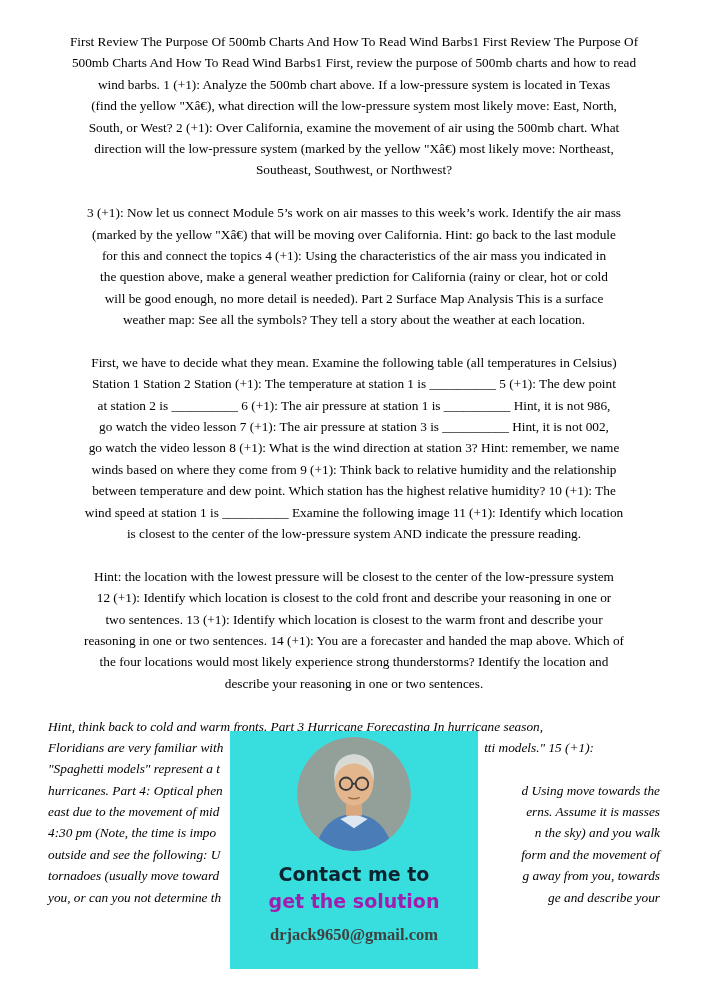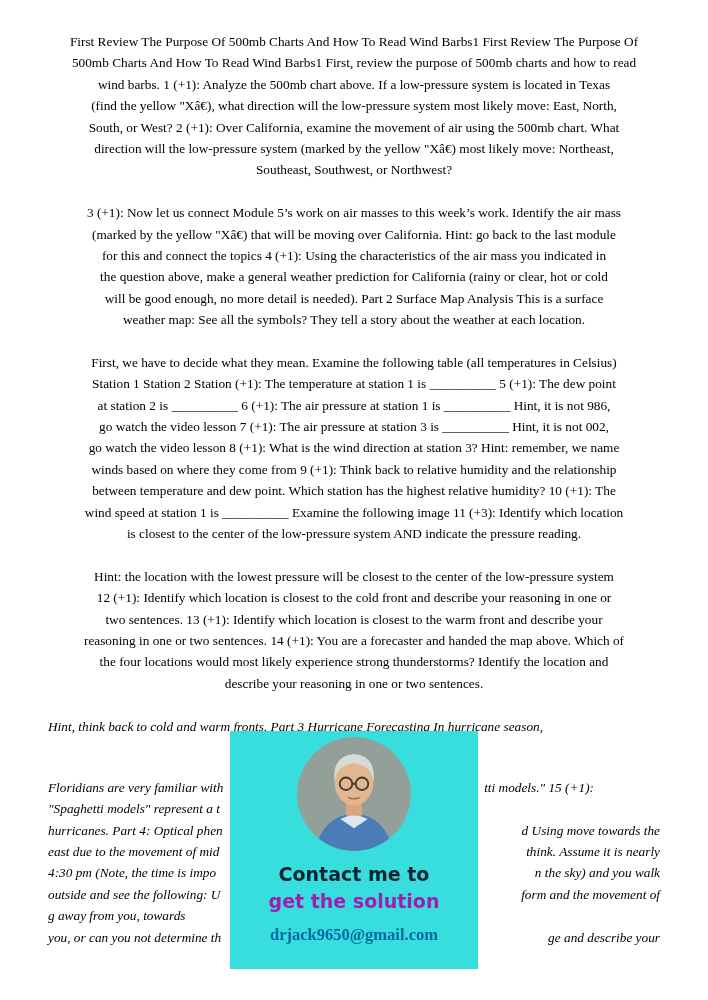--- a/index.html
+++ b/index.html
@@ -15,21 +15,21 @@
   .content{
     position:absolute;
     left:48px;top:31px;width:612px;text-align:center;
   }
   .para{margin:0 0 21.4px 0;}
   .line{
     height:21.4px;line-height:21.4px;
     white-space:nowrap;
   }
   .split-para .line{display:flex;justify-content:space-between;}
-  .split-para .line:nth-child(2){padding-right:66px;margin-top:40px;}
+  .split-para .line:nth-child(2){padding-right:66px;}
   .split-para .line:nth-child(10){padding-right:84px;}
   .frag{white-space:nowrap;font-style:italic;}
 
   .overlay{
     position:absolute;
     left:230px;top:731px;
     width:248px;height:238px;
     display:flex;flex-direction:column;align-items:center;
     text-align:center;
     z-index:5;
@@ -80,21 +80,21 @@
         <div class="line">weather map: See all the symbols? They tell a story about the weather at each location.</div>
       </div>
       <div class="para">
         <div class="line">First, we have to decide what they mean. Examine the following table (all temperatures in Celsius)</div>
         <div class="line">Station 1 Station 2 Station (+1): The temperature at station 1 is __________ 5 (+1): The dew point</div>
         <div class="line">at station 2 is __________ 6 (+1): The air pressure at station 1 is __________ Hint, it is not 986,</div>
         <div class="line">go watch the video lesson 7 (+1): The air pressure at station 3 is __________ Hint, it is not 002,</div>
         <div class="line">go watch the video lesson 8 (+1): What is the wind direction at station 3? Hint: remember, we name</div>
         <div class="line">winds based on where they come from 9 (+1): Think back to relative humidity and the relationship</div>
         <div class="line">between temperature and dew point. Which station has the highest relative humidity? 10 (+1): The</div>
-        <div class="line">wind speed at station 1 is __________ Examine the following image 11 (+3): Identify which location</div>
+        <div class="line">wind speed at station 1 is __________ Examine the following image 11 (+1): Identify which location</div>
         <div class="line">is closest to the center of the low-pressure system AND indicate the pressure reading.</div>
       </div>
       <div class="para">
         <div class="line">Hint: the location with the lowest pressure will be closest to the center of the low-pressure system</div>
         <div class="line">12 (+1): Identify which location is closest to the cold front and describe your reasoning in one or</div>
         <div class="line">two sentences. 13 (+1): Identify which location is closest to the warm front and describe your</div>
         <div class="line">reasoning in one or two sentences. 14 (+1): You are a forecaster and handed the map above. Which of</div>
         <div class="line">the four locations would most likely experience strong thunderstorms? Identify the location and</div>
         <div class="line">describe your reasoning in one or two sentences.</div>
       </div>
@@ -108,31 +108,32 @@
         </div>
         <div class="line">
           <span class="frag">"Spaghetti models" represent a t</span>
         </div>
         <div class="line">
           <span class="frag">hurricanes. Part 4: Optical phen</span>
           <span class="frag">d Using move towards the</span>
         </div>
         <div class="line">
           <span class="frag">east due to the movement of mid</span>
-          <span class="frag">think. Assume it is nearly</span>
+          <span class="frag">erns. Assume it is masses</span>
         </div>
         <div class="line">
           <span class="frag">4:30 pm (Note, the time is impo</span>
           <span class="frag">n the sky) and you walk</span>
         </div>
         <div class="line">
           <span class="frag">outside and see the following: U</span>
           <span class="frag">form and the movement of</span>
         </div>
         <div class="line">
+          <span class="frag">tornadoes (usually move toward</span>
           <span class="frag">g away from you, towards</span>
         </div>
         <div class="line">
           <span class="frag">you, or can you not determine th</span>
           <span class="frag">ge and describe your</span>
         </div>
       </div>
     </div>
 
   <div class="overlay" style="background: rgb(56, 222, 221);">
@@ -152,16 +153,16 @@
           <path d="M33 40 Q30 17 50 15 Q70 17 67 40 Q66 25 50 23 Q34 25 33 40 Z" fill="#d8dad6"></path>
           <circle cx="43" cy="41" r="5.5" fill="none" stroke="#3a3a3a" stroke-width="1.6"></circle>
           <circle cx="57" cy="41" r="5.5" fill="none" stroke="#3a3a3a" stroke-width="1.6"></circle>
           <line x1="48.5" y1="41" x2="51.5" y2="41" stroke="#3a3a3a" stroke-width="1.6"></line>
           <path d="M45 53 Q50 55.5 55 53" stroke="#9c6b4a" stroke-width="1.3" fill="none"></path>
         </g>
       </svg>
     </div>
     <div class="overlay-heading first" style="color: rgb(12, 36, 48);">Contact me to</div>
     <div class="overlay-heading" style="color: #a21caf;">get the solution</div>
-    <div class="overlay-email" style="color: #0369a1;">drjack9650@gmail.com</div>
+    <div class="overlay-email" style="color: #404040;">drjack9650@gmail.com</div>
   </div>
 
 </div>
 
 </body></html>

